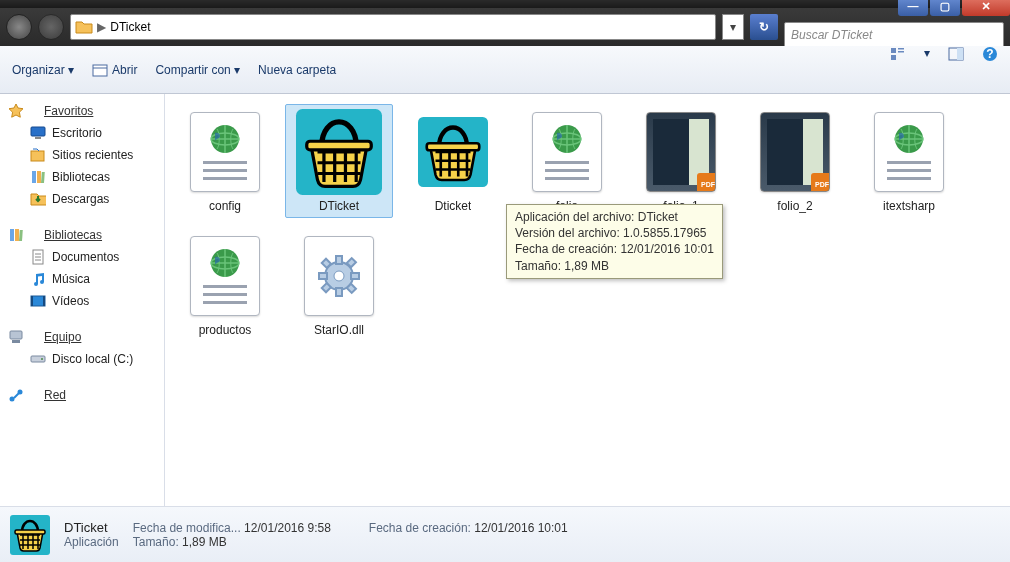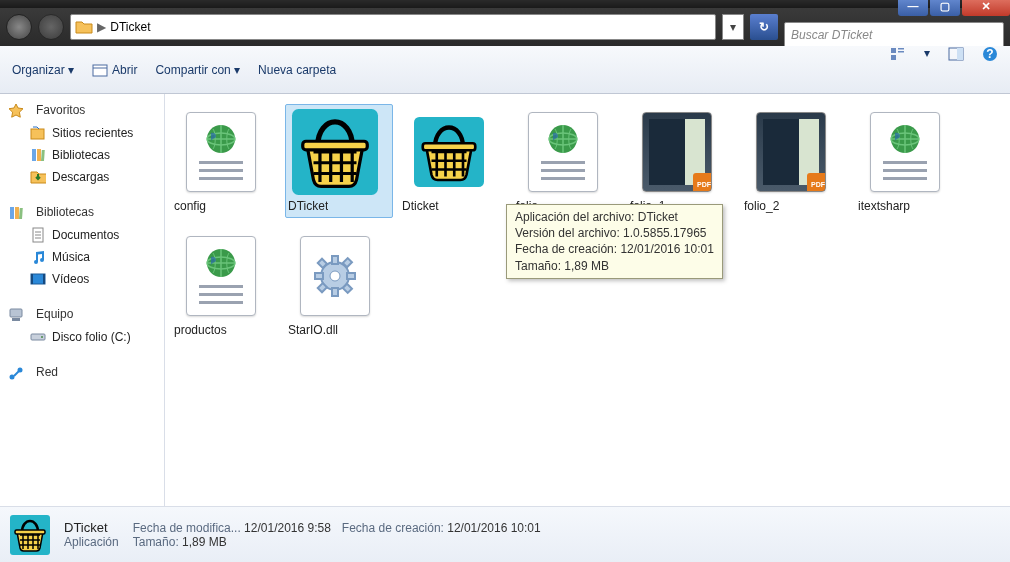--- a/index.html
+++ b/index.html
@@ -21,38 +21,38 @@
 .refresh { width:28px; height:26px; background:linear-gradient(#5a7fd0,#2a4f90); border-radius:2px; display:flex; align-items:center; justify-content:center; color:#fff; font-weight:bold; }
 .search { width:220px; height:26px; background:#fff; border:1px solid #888; border-radius:2px; padding:0 6px; color:#888; font-style:italic; display:flex; align-items:center;margin-top:16px; }
 
 .toolbar { height:48px; border-bottom:1px solid #c0c7d4; background:linear-gradient(#f7f9fc,#e7ecf4); display:flex; gap:18px; padding:0 12px; color:#1a3a6a; }
 .toolbar .item { display:flex; align-items:center; gap:4px; cursor:default; }
 .toolbar .spacer { flex:1; }
 .tb-ic { width:16px; height:16px; }
 
 .body { flex:1; display:flex; min-height:0; }
 .nav { width:165px; border-right:1px solid #d9dee8; padding:6px 2px; overflow:auto; }
-.nav h4 { display:flex; align-items:flex-start; gap:12px; padding:3px 6px; font-weight:normal; color:#333; }
+.nav h4 { display:flex; align-items:center; gap:20px; padding:3px 6px; font-weight:normal; color:#333;text-decoration:underline; }
 .nav .row { display:flex; align-items:center; gap:6px; padding:3px 8px 3px 28px; color:#222; }
 .nav .row svg, .nav h4 svg { width:16px; height:16px; flex:0 0 16px; }
 .nav .gap { height:14px; }
 
 .content { flex:1; padding:10px 6px; position:relative; overflow:auto; }
 .grid { display:flex; flex-wrap:wrap; gap:10px 6px; align-content:flex-start; }
-.file { width:108px; display:flex; flex-direction:column; align-items:flex-start; gap:4px; padding:4px 2px; border:1px solid transparent; border-radius:2px; }
+.file { width:108px; display:flex; flex-direction:column; align-items:center; gap:4px; padding:4px 2px; border:1px solid transparent; border-radius:2px; }
 .file.sel { background:#cde6f7; border-color:#7ab6e8; }
 .thumb { width:94px; height:86px; display:flex; align-items:center; justify-content:center; }
 .fname { text-align:center; color:#222; max-width:104px; overflow:hidden; white-space:nowrap; text-overflow:ellipsis; }
 .file.sel .fname { white-space:normal; }
 
 .tooltip { position:absolute; left:341px; top:110px; background:#fdfde8; border:1px solid #9a9a7a; padding:4px 8px; color:#333; line-height:1.35; box-shadow:2px 2px 4px rgba(0,0,0,.25); z-index:10; font-size:11px; }
 
 .details { height:56px; border-top:1px solid #d9dee8; background:linear-gradient(#f5f8fc,#e9eef6); display:flex; align-items:center; padding:4px 10px; gap:14px; }
 .det-icon { width:40px; height:40px; }
-.det-cols { display:flex; gap:11px; align-items:flex-start; color:#333; }
+.det-cols { display:flex; gap:38px; align-items:flex-start; color:#333; }
 .det-label { color:#5a6a80; }
 .det-strong { font-size:13px; color:#222; }
 
 .page { width:70px; height:80px; background:#fff; border:1px solid #b0b6c0; border-radius:4px; position:relative; box-shadow:0 1px 2px rgba(0,0,0,.15); overflow:hidden; }
 .page .globe { position:absolute; left:50%; top:10px; transform:translateX(-50%); }
 .page .lines { position:absolute; left:12px; right:12px; top:48px; display:flex; flex-direction:column; gap:5px; }
 .page .lines i { height:3px; background:#9aa2b0; display:block; }
 .gear-th { position:relative; }
 .pdf-badge { position:absolute; right:-4px; bottom:-4px; width:22px; height:22px; background:#e67a1a; border-radius:3px; display:flex; flex-direction:column; align-items:center; justify-content:center; color:#fff; font-size:7px; font-weight:bold; }
 </style>
@@ -200,20 +200,26 @@
 <div class="body">
   <div class="nav">
     <h4>
         <svg>
           <use href="#star"></use>
         </svg>
         <span>Favoritos</span>
       </h4>
     <div class="row">
         <svg>
+          <use href="#monitor"></use>
+        </svg>
+        <span>Escritorio</span>
+      </div>
+    <div class="row">
+        <svg>
           <use href="#recent"></use>
         </svg>
         <span>Sitios recientes</span>
       </div>
     <div class="row">
         <svg>
           <use href="#lib"></use>
         </svg>
         <span>Bibliotecas</span>
       </div>
@@ -252,21 +258,21 @@
     <h4>
         <svg>
           <use href="#pc"></use>
         </svg>
         <span>Equipo</span>
       </h4>
     <div class="row">
         <svg>
           <use href="#disk"></use>
         </svg>
-        <span>Disco folio (C:)</span>
+        <span>Disco local (C:)</span>
       </div>
     <div class="gap"></div>
     <h4>
         <svg>
           <use href="#net"></use>
         </svg>
         <span>Red</span>
       </h4>
   </div>
 

